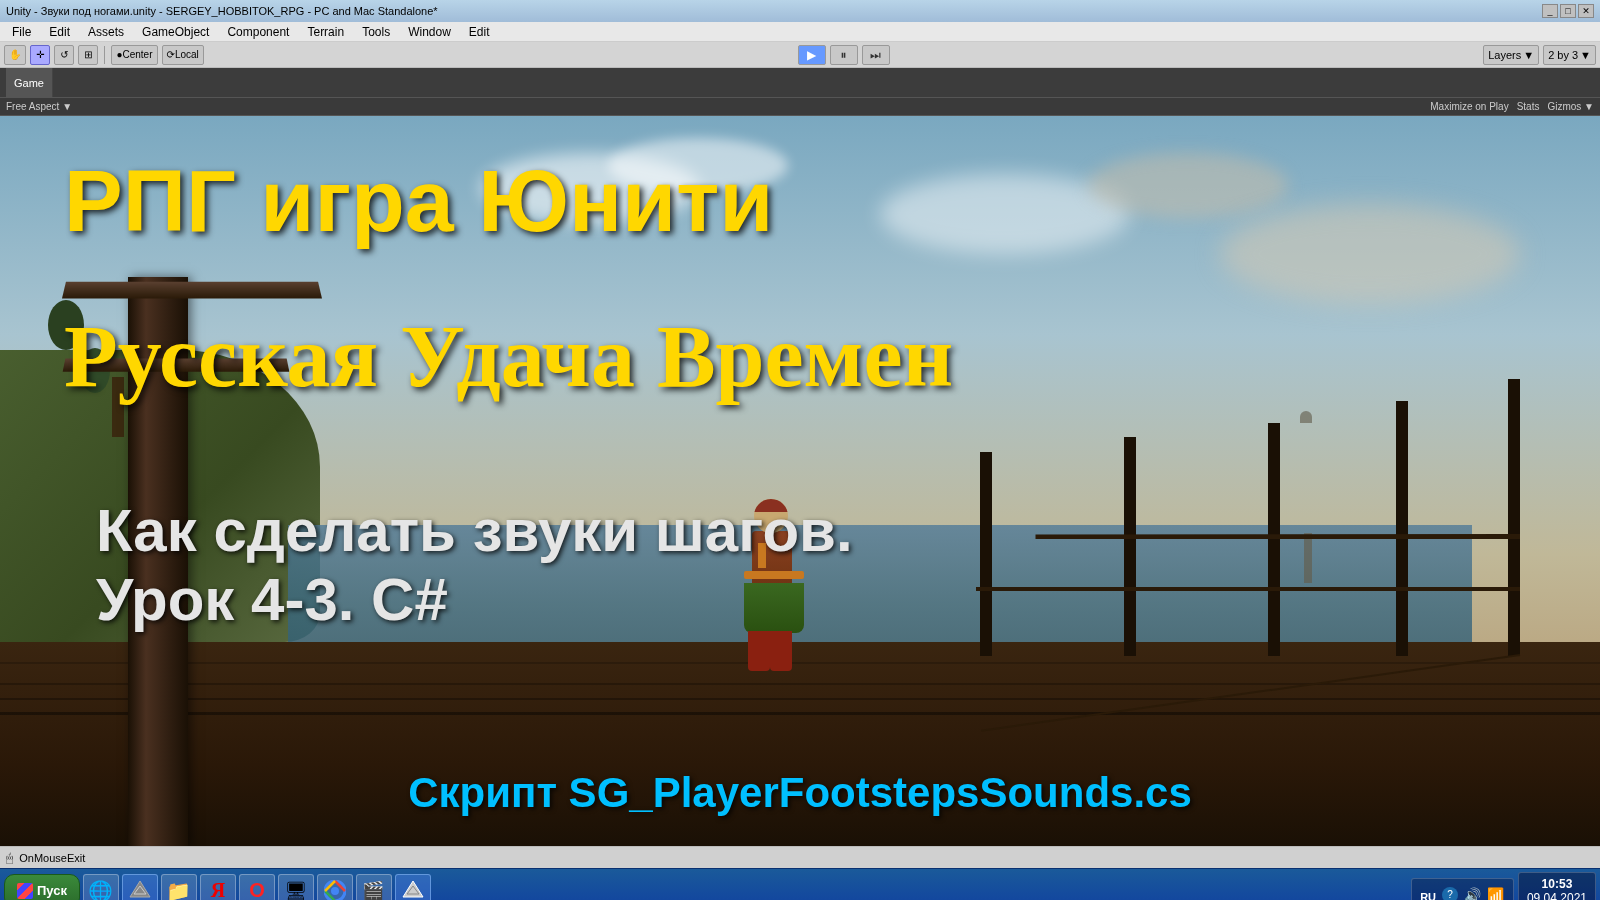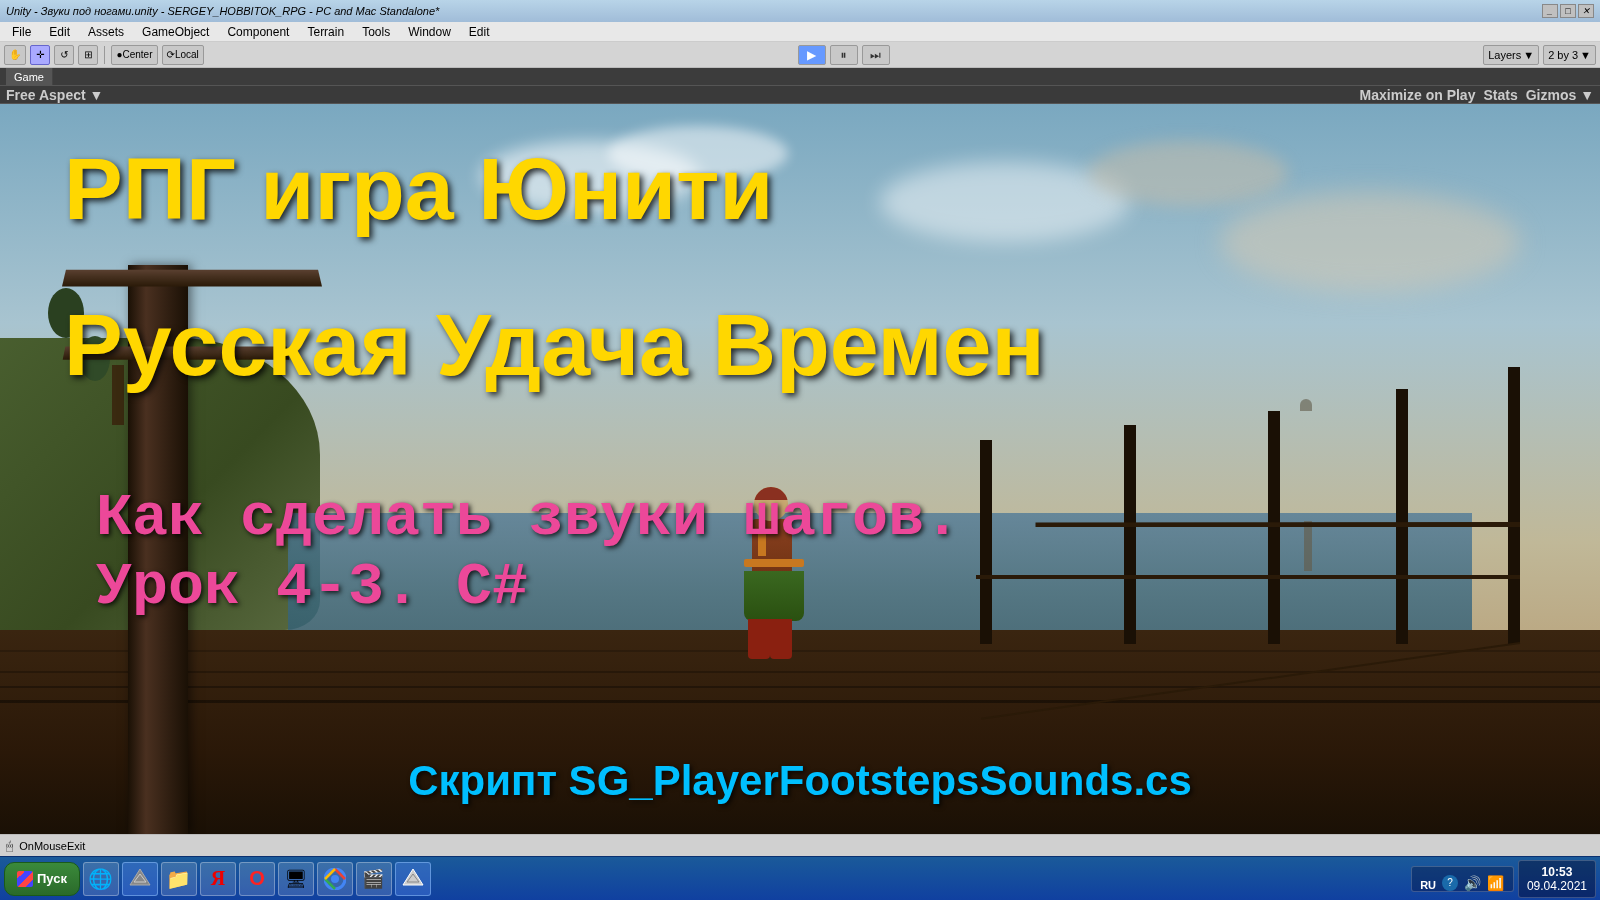--- a/index.html
+++ b/index.html
@@ -16,21 +16,20 @@
     #title-bar {
       width: 100%;
       height: 22px;
       background: linear-gradient(to bottom, #b8d4e8, #a0bcd8);
       display: flex;
       align-items: center;
       justify-content: space-between;
       padding: 0 6px;
       font-size: 11px;
       color: #000;
-      font-style: italic;
     }
     #title-bar .window-controls {
       display: flex;
       gap: 2px;
     }
     #title-bar .win-btn {
       width: 16px;
       height: 14px;
       background: #c0c0c0;
       border: 1px solid #888;
@@ -132,21 +131,21 @@
       padding: 0 4px;
       display: flex;
       align-items: center;
       gap: 2px;
       cursor: pointer;
     }
 
     
     #game-header {
       width: 100%;
-      height: 18px;
+      height: 30px;
       background: #3c3c3c;
       display: flex;
       align-items: center;
       padding: 0 6px;
       font-size: 11px;
       color: #ccc;
       border-bottom: 1px solid #555;
     }
     #game-header .tab {
       padding: 0 8px;
@@ -167,24 +166,23 @@
       padding: 0 6px;
       font-size: 10px;
       color: #ccc;
       gap: 8px;
       justify-content: space-between;
       border-bottom: 1px solid #555;
     }
     .gv-left { display: flex; align-items: center; gap: 6px; }
     .gv-right { display: flex; align-items: center; gap: 8px; font-size: 10px; color: #ccc; }
     .gv-btn {
-      font-size: 14px;
+      font-size: 10px;
       color: #ccc;
       cursor: pointer;
-      font-weight: bold;
     }
 
     
     #game-viewport {
       width: 100%;
       position: relative;
       overflow: hidden;
     }
 
     
@@ -204,31 +202,31 @@
       text-shadow: 3px 3px 6px rgba(0,0,0,0.8);
       line-height: 1.1;
     }
     .title-line2 {
       position: absolute;
       top: 26%;
       left: 4%;
       font-size: 88px;
       font-weight: 900;
       color: #ffd700;
-      font-family: Liberation Sans, sans-serif;
+      font-family: Liberation Serif, serif;
       text-shadow: 3px 3px 6px rgba(0,0,0,0.8);
     }
     .subtitle {
       position: absolute;
       top: 52%;
       left: 6%;
       font-size: 60px;
       font-weight: 700;
-      color: #ec4899;
-      font-family: Liberation Mono, monospace;
+      color: #e5e5e5;
+      font-family: Liberation Sans, sans-serif;
       text-shadow: 2px 2px 5px rgba(0,0,0,0.8);
       line-height: 1.15;
     }
     .script-label {
       position: absolute;
       bottom: 4%;
       left: 50%;
       transform: translateX(-50%);
       font-size: 42px;
       font-weight: 700;

